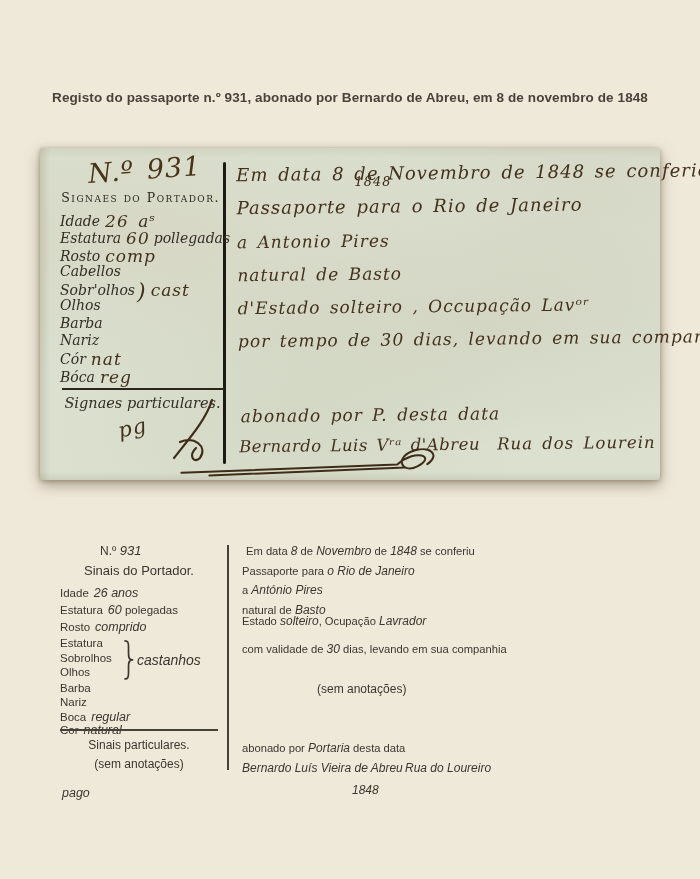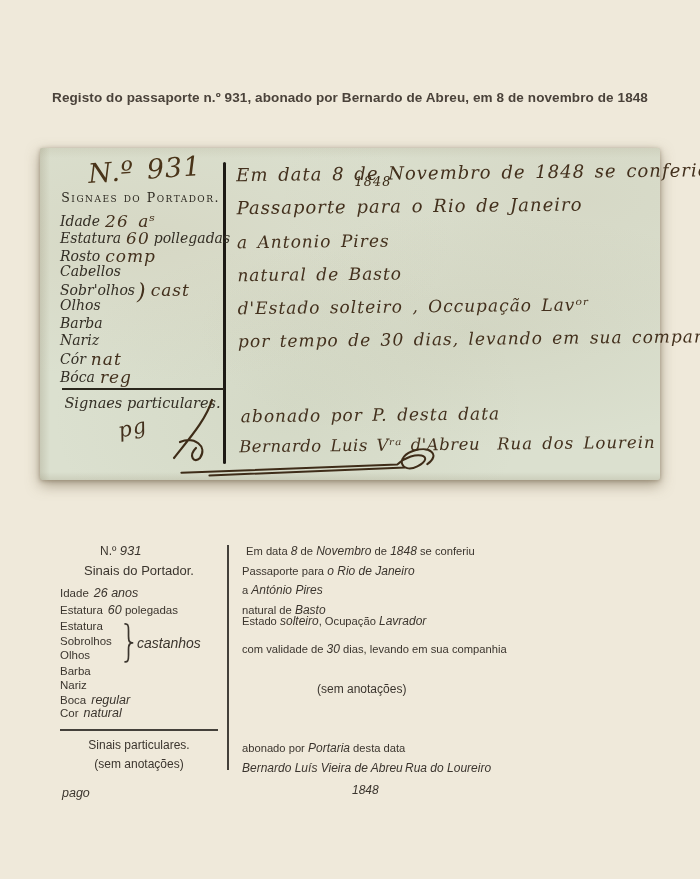--- a/index.html
+++ b/index.html
@@ -145,20 +145,21 @@
     <div class="hw scan-year">1848</div>
   </div>
 </div>
 
 <div class="abs t-left">
   <div class="t-number"><span>N.º</span> <span class="it">931</span></div>
   <div class="t-head">Sinais do Portador.</div>
   <div class="t-rows">
     <div class="trow"><span>Idade</span><span class="tval">26 anos</span></div>
     <div class="trow"><span>Estatura</span><span class="tval">60</span> <span>polegadas</span></div>
+    <div class="trow"><span>Rosto</span><span class="tval">comprido</span></div>
     <div class="t-group">
       <div class="glabel">Estatura</div>
       <div class="glabel">Sobrolhos</div>
       <div class="glabel">Olhos</div>
       <span class="gbrace">}</span>
       <span class="gval">castanhos</span>
     </div>
     <div class="trow tight"><span>Barba</span></div>
     <div class="trow tight"><span>Nariz</span></div>
     <div class="trow tight"><span>Boca</span><span class="tval">regular</span></div>

